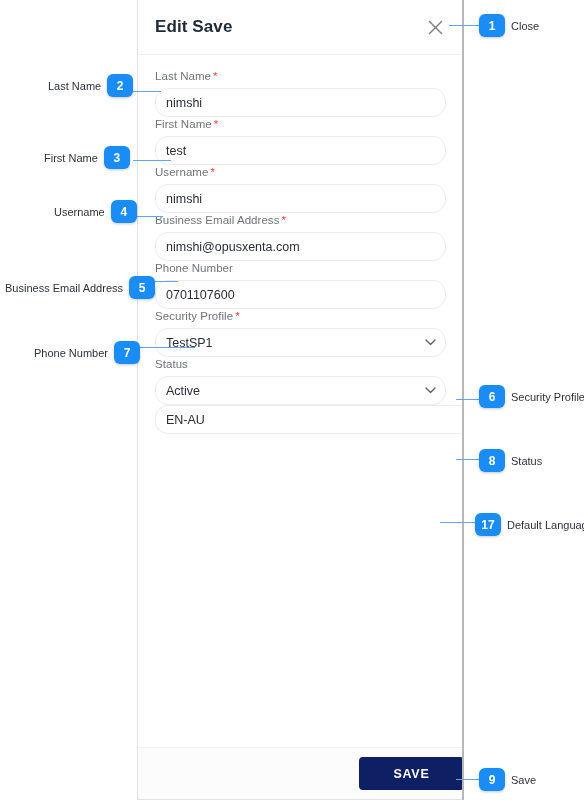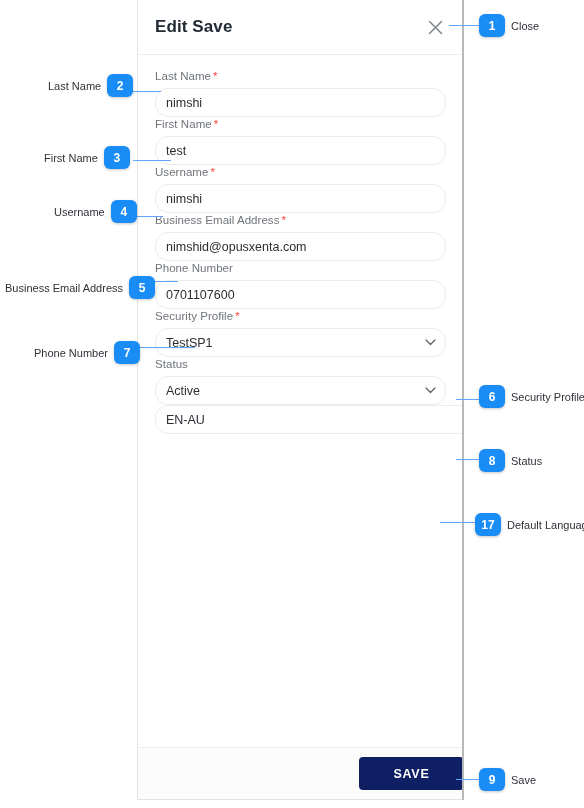--- a/index.html
+++ b/index.html
@@ -219,21 +219,21 @@
       <div class="field-label">
         <span>Username</span><span class="req">*</span>
       </div>
       <div class="field-control">nimshi</div>
     </div>
 
     <div class="field">
       <div class="field-label">
         <span>Business Email Address</span><span class="req">*</span>
       </div>
-      <div class="field-control">nimshid@opusxenta.com</div>
+      <div class="field-control">nimshi@opusxenta.com</div>
     </div>
 
     <div class="field">
       <div class="field-label">
         <span>Phone Number</span>
       </div>
       <div class="field-control">0701107600</div>
     </div>
 
     <div class="field">

